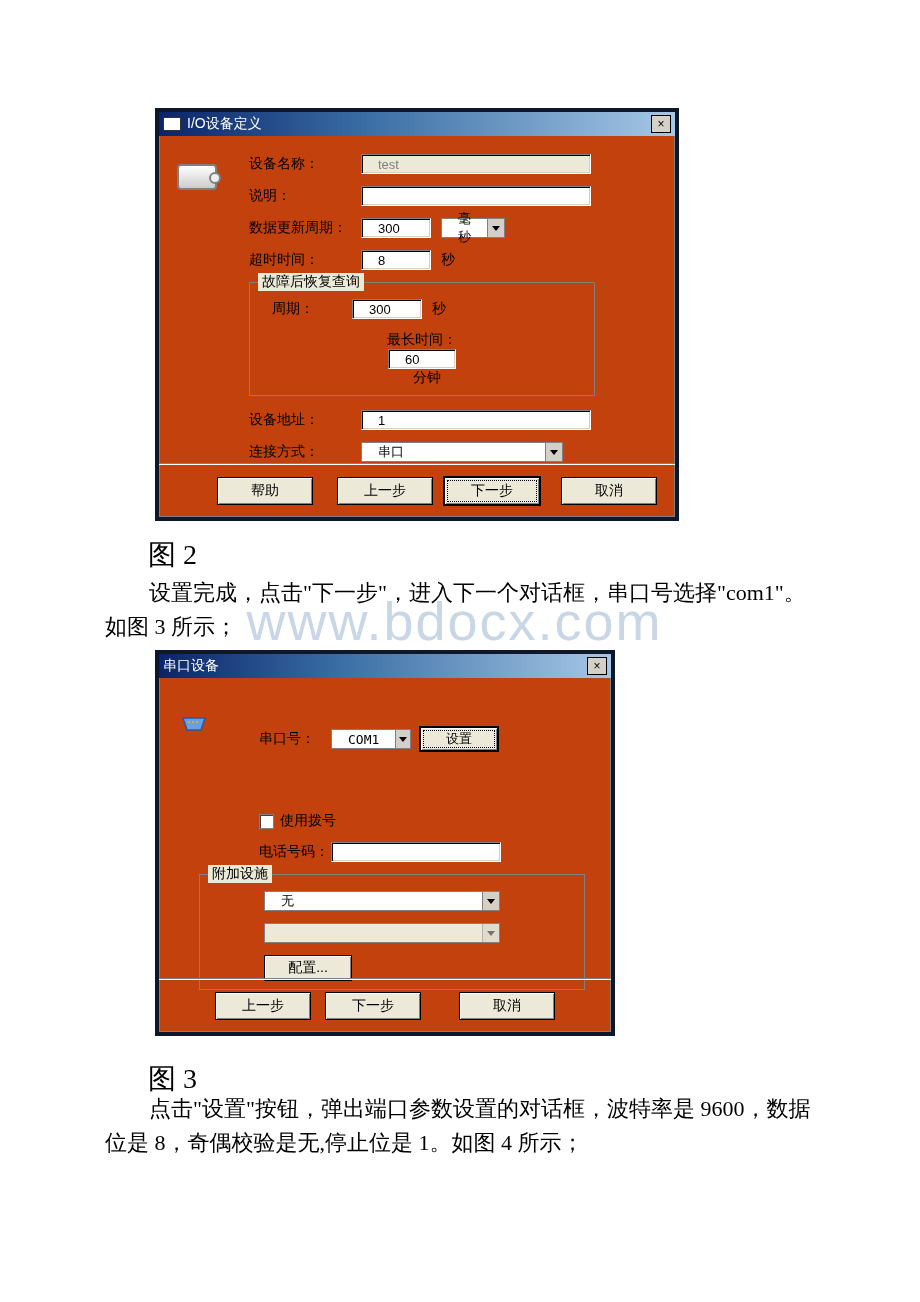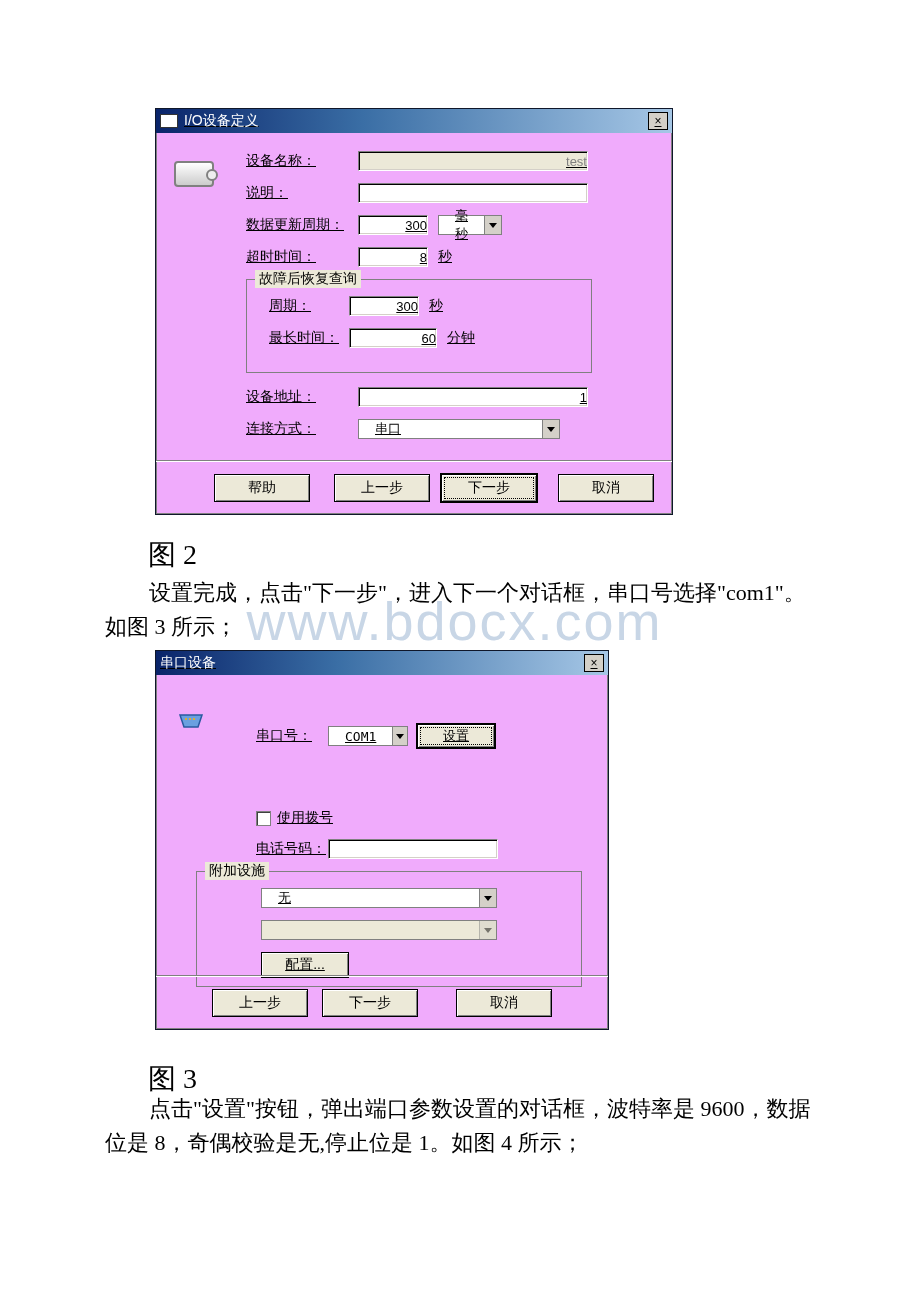--- a/index.html
+++ b/index.html
@@ -21,27 +21,26 @@
     text-align: center;
     font-family: Arial, sans-serif;
     font-size: 54px;
     color: #c8d6e6;
     letter-spacing: 2px;
     z-index: 0;
     user-select: none;
   }
   .dlg {
     position: absolute;
-    background: #f0abfc;
-    border: 1px solid #0f172a;
+    background: #c2410c;
+    border: 4px solid #0f172a;
     box-shadow: 0 0 0 1px #808080 inset;
     font-family: "Microsoft YaHei", "SimSun", sans-serif;
     font-size: 14px;
     color: #000;
-    text-decoration: underline;
   }
   .titlebar {
     height: 24px;
     background: linear-gradient(to right, #0a246a, #3a6ea5 40%, #a6c7e6);
     color: #fff;
     display: flex;
     align-items: center;
     padding: 0 4px;
     font-size: 14px;
   }
@@ -69,23 +68,22 @@
   .row { display: flex; align-items: center; margin-bottom: 12px; }
   .lbl { width: 112px; text-align: left; }
   .lbl-s { width: 80px; text-align: left; margin-left: 10px; }
   .txt {
     height: 20px;
     border: 1px solid #808080;
     border-right-color:#fff; border-bottom-color:#fff;
     box-shadow: inset 1px 1px 0 #000, inset -1px -1px 0 #d4d0c8;
     background: #fff;
     font-size: 13px;
-    padding: 0 0;
+    padding: 0 16px;
     box-sizing: border-box;
-    text-align: right;
   }
   .txt.disabled { background: #ece9d8; color:#808080; }
   .unit { margin-left: 10px; }
   .sel {
     height: 20px;
     border: 1px solid #808080;
     background: #fff;
     display: inline-flex; align-items:center;
     font-size: 13px;
     box-sizing: border-box;
@@ -232,23 +230,23 @@
           <span class="unit">秒</span>
         </div>
 
         <div class="group" style="width:320px;">
           <span class="group-title">故障后恢复查询</span>
           <div class="row">
             <span class="lbl-s">周期：</span>
             <input class="txt" style="width: 70px;" value="300">
             <span class="unit">秒</span>
           </div>
-          <div class="row" style="margin-bottom:16px;">
+          <div class="row" style="margin-bottom:0;flex-direction:column;">
             <span class="lbl-s">最长时间：</span>
-            <input class="txt" style="width: 88px;" value="60">
+            <input class="txt" style="width: 68px;" value="60">
             <span class="unit">分钟</span>
           </div>
         </div>
 
         <div class="row">
           <span class="lbl">设备地址：</span>
           <input class="txt" style="width: 230px;" value="1">
         </div>
         <div class="row">
           <span class="lbl">连接方式：</span>

